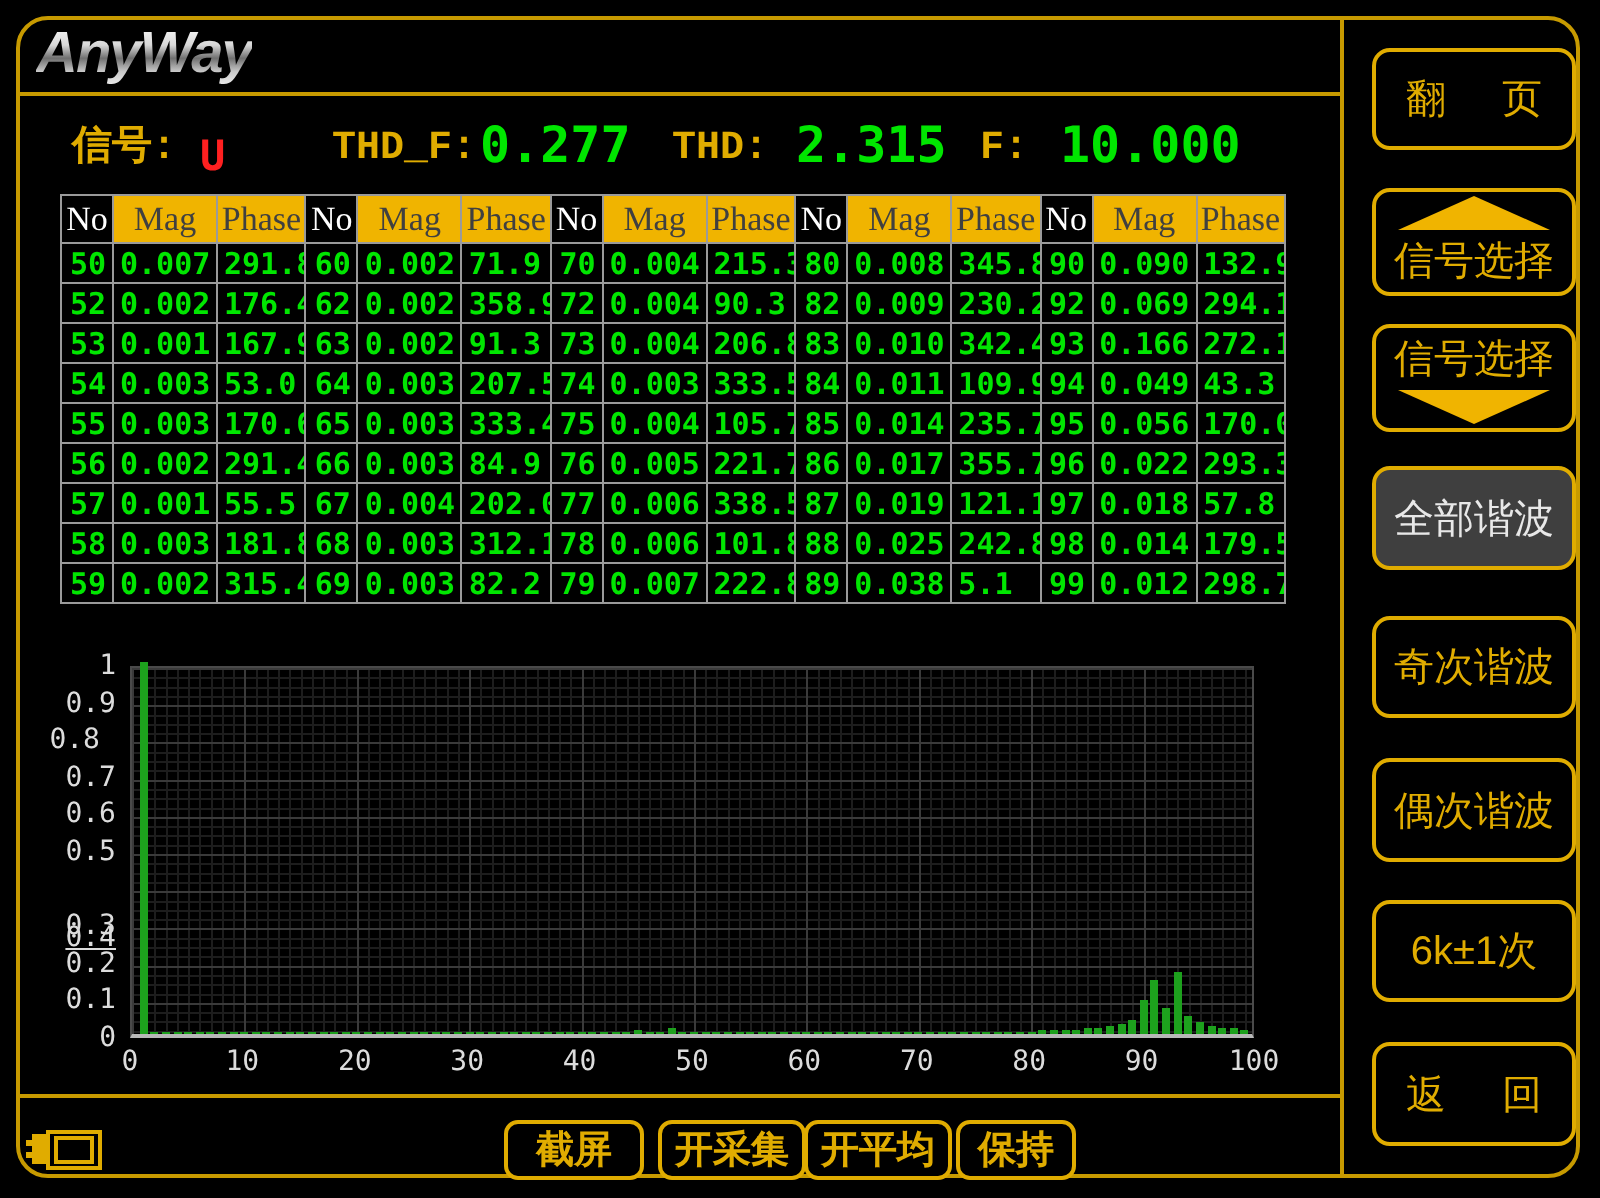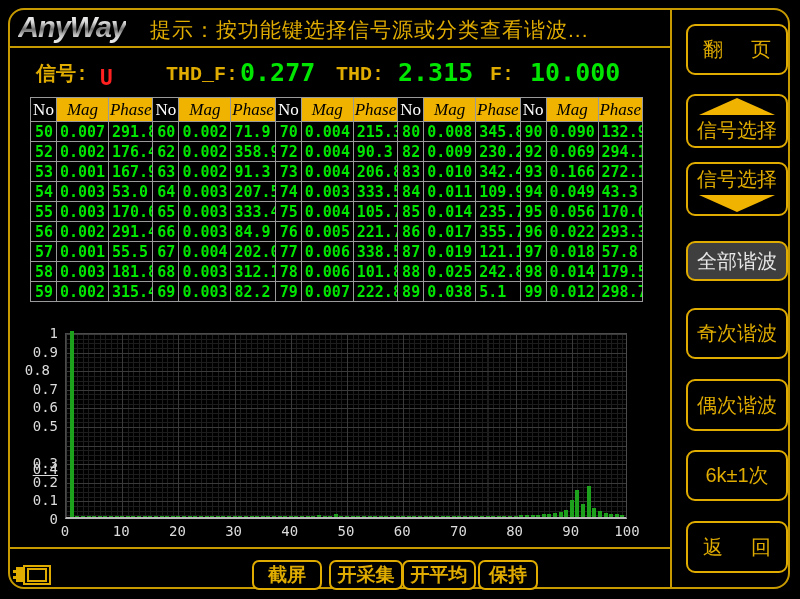--- a/index.html
+++ b/index.html
@@ -30,21 +30,21 @@
   .lab{font-family:"Liberation Mono",monospace;font-size:20px;color:var(--accent);font-weight:bold;}
   .val{font-family:"DejaVu Sans Mono",monospace;font-size:25px;color:var(--green);font-weight:bold;}
   .sig-val{font-family:"DejaVu Sans Mono",monospace;font-size:21px;color:var(--red);font-weight:bold;}
 
   
   table.harm{position:absolute;left:30px;top:97px;width:612px;border-collapse:collapse;
              table-layout:fixed;}
   table.harm td,table.harm th{border:1px solid #9a9a9a;overflow:hidden;white-space:nowrap;}
   table.harm th{height:24px;font-family:"Liberation Serif",serif;font-size:17px;font-weight:normal;}
   table.harm th.no{background:#000;color:#fff;}
-  table.harm th.mag,table.harm th.phase{background:var(--header-bg);color:#000000;font-style:italic;}
+  table.harm th.mag,table.harm th.phase{background:var(--header-bg);color:#404040;}
   table.harm td{height:20px;font-family:"DejaVu Sans Mono",monospace;font-size:15px;
                 font-weight:bold;color:var(--green);padding:0 3px;}
   table.harm td.no{text-align:right;}
   table.harm td.mag{text-align:left;}
   table.harm td.phase{text-align:left;}
   col.c-no{width:26px;} col.c-mag{width:52px;} col.c-phase{width:44.4px;}
 
   
   .plot{position:absolute;left:65px;top:333px;width:562px;height:186px;
         border:1px solid #4a4a4a;border-bottom:2px solid #b8b8b8;background:#000;
@@ -80,21 +80,20 @@
 <body>
 
 <div class="screen">
 
   <div class="outer-frame"></div>
   <div class="v-divider"></div>
   <div class="h-title-sep"></div>
   <div class="h-bottom-sep"></div>
 
   <div class="logo">AnyWay</div>
-  <div class="hint">提示：按功能键选择信号源或分类查看谐波...</div>
 
   <div class="siginfo">
     <span class="lab" style="left:36px;top:60px">信号:</span>
     <span class="sig-val" style="left:100px;top:63px">U</span>
     <span class="lab" style="left:166px;top:60px">THD_F:</span>
     <span class="val" style="left:240px;top:58px">0.277</span>
     <span class="lab" style="left:336px;top:60px">THD:</span>
     <span class="val" style="left:398px;top:58px">2.315</span>
     <span class="lab" style="left:490px;top:60px">F:</span>
     <span class="val" style="left:530px;top:58px">10.000</span>
@@ -427,21 +426,21 @@
     </div>
   </div>
   <div class="side-btn" style="top:94px;height:54px">
     <span class="tri up"></span>
     <span>信号选择</span>
   </div>
   <div class="side-btn" style="top:162px;height:54px">
     <span>信号选择</span>
     <span class="tri down"></span>
   </div>
-  <div class="side-btn selected" style="top:241px;height:40px">
+  <div class="side-btn selected" style="top:233px;height:52px">
     <span>全部谐波</span>
   </div>
   <div class="side-btn" style="top:308px;height:51px">
     <span>奇次谐波</span>
   </div>
   <div class="side-btn" style="top:379px;height:52px">
     <span>偶次谐波</span>
   </div>
   <div class="side-btn" style="top:450px;height:51px">
     <span>6k±1次</span>

